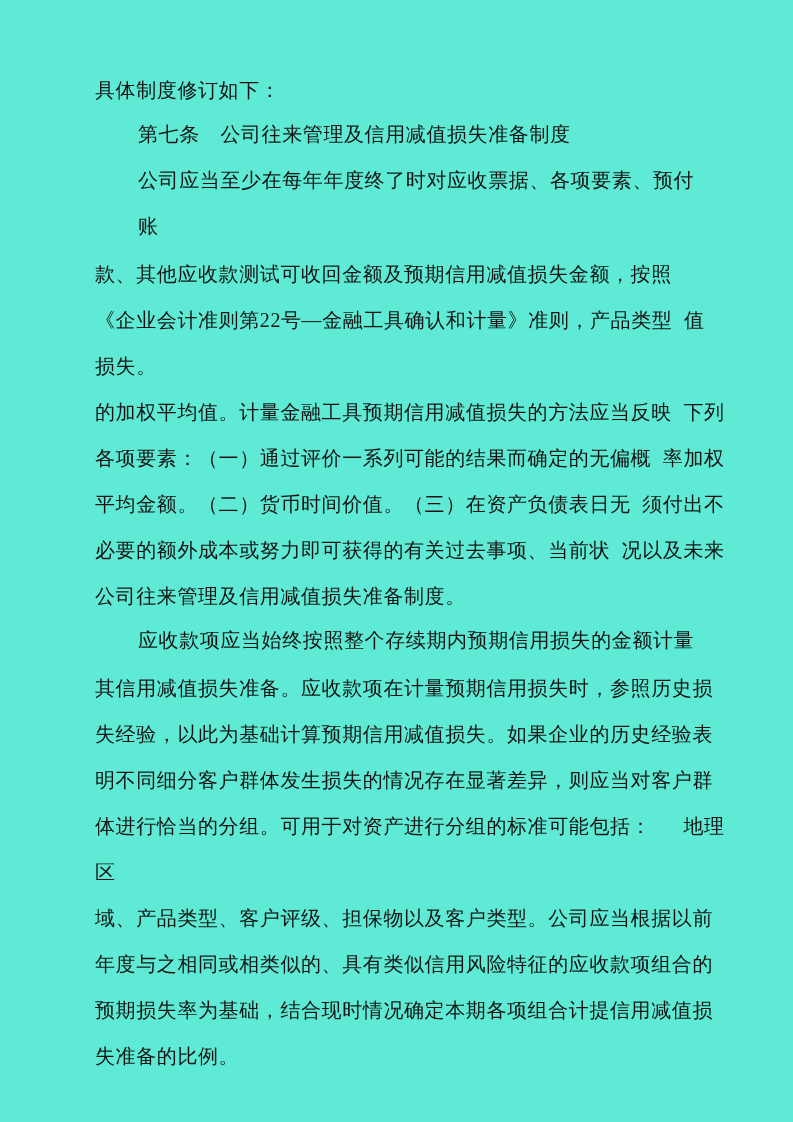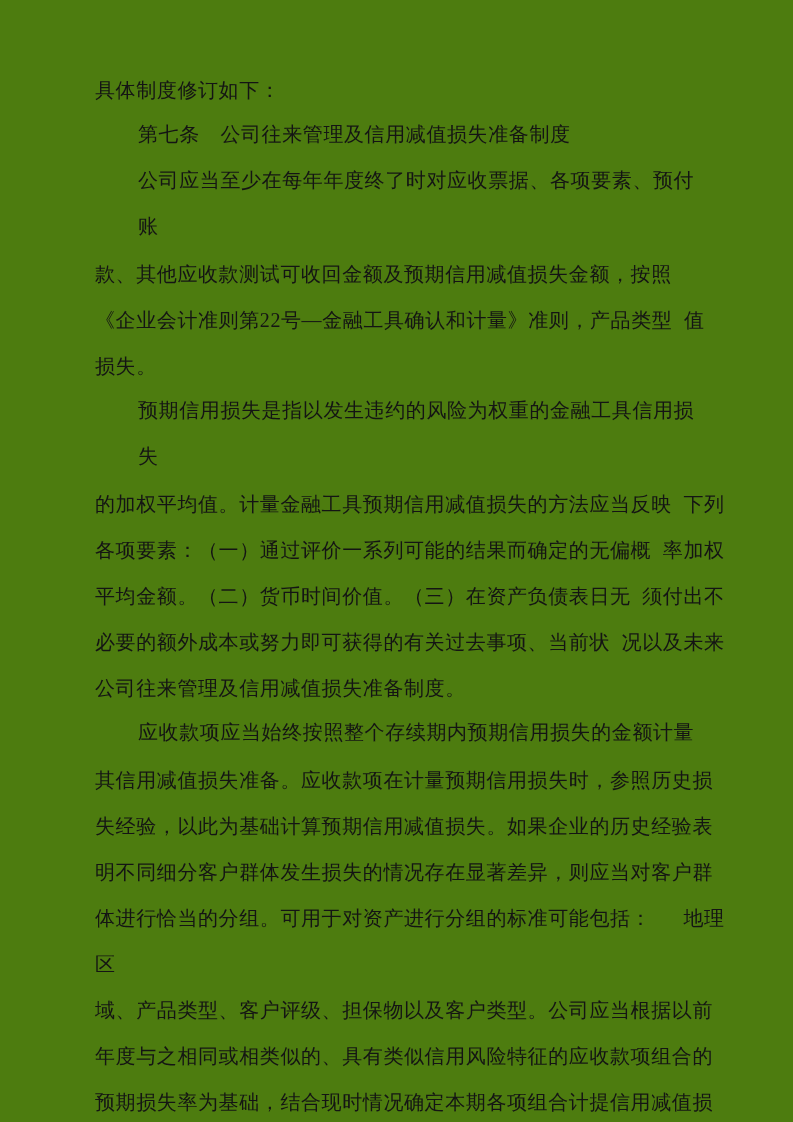--- a/index.html
+++ b/index.html
@@ -4,21 +4,21 @@
 <style>
   html, body {
     margin: 0;
     padding: 0;
     background: #ffffff;
   }
   .page {
     position: relative;
     width: 793px;
     height: 1122px;
-    background: #4d7c0f;
+    background: #5eead4;
     overflow: hidden;
     font-family: "Liberation Serif", "DejaVu Serif", serif;
   }
   .text-block {
     position: absolute;
     left: 95px;
     top: 67px;
     width: 632px;
     color: #141414;
     font-size: 20px;
@@ -38,21 +38,20 @@
 <body>
 
 <div class="page">
   <div class="text-block">
     <div class="line">具体制度修订如下：</div>
     <div class="line indent">第七条　公司往来管理及信用减值损失准备制度</div>
     <div class="line indent">公司应当至少在每年年度终了时对应收票据、各项要素、预付 账</div>
     <div class="line">款、其他应收款测试可收回金额及预期信用减值损失金额，按照</div>
     <div class="line">《企业会计准则第22号—金融工具确认和计量》准则，产品类型 值</div>
     <div class="line">损失。</div>
-    <div class="line indent">预期信用损失是指以发生违约的风险为权重的金融工具信用损 失</div>
     <div class="line">的加权平均值。计量金融工具预期信用减值损失的方法应当反映 下列</div>
     <div class="line">各项要素：（一）通过评价一系列可能的结果而确定的无偏概 率加权</div>
     <div class="line">平均金额。（二）货币时间价值。（三）在资产负债表日无 须付出不</div>
     <div class="line">必要的额外成本或努力即可获得的有关过去事项、当前状 况以及未来</div>
     <div class="line">公司往来管理及信用减值损失准备制度。</div>
     <div class="line indent">应收款项应当始终按照整个存续期内预期信用损失的金额计量</div>
     <div class="line">其信用减值损失准备。应收款项在计量预期信用损失时，参照历史损</div>
     <div class="line">失经验，以此为基础计算预期信用减值损失。如果企业的历史经验表</div>
     <div class="line">明不同细分客户群体发生损失的情况存在显著差异，则应当对客户群</div>
     <div class="line">体进行恰当的分组。可用于对资产进行分组的标准可能包括：　 地理区</div>

